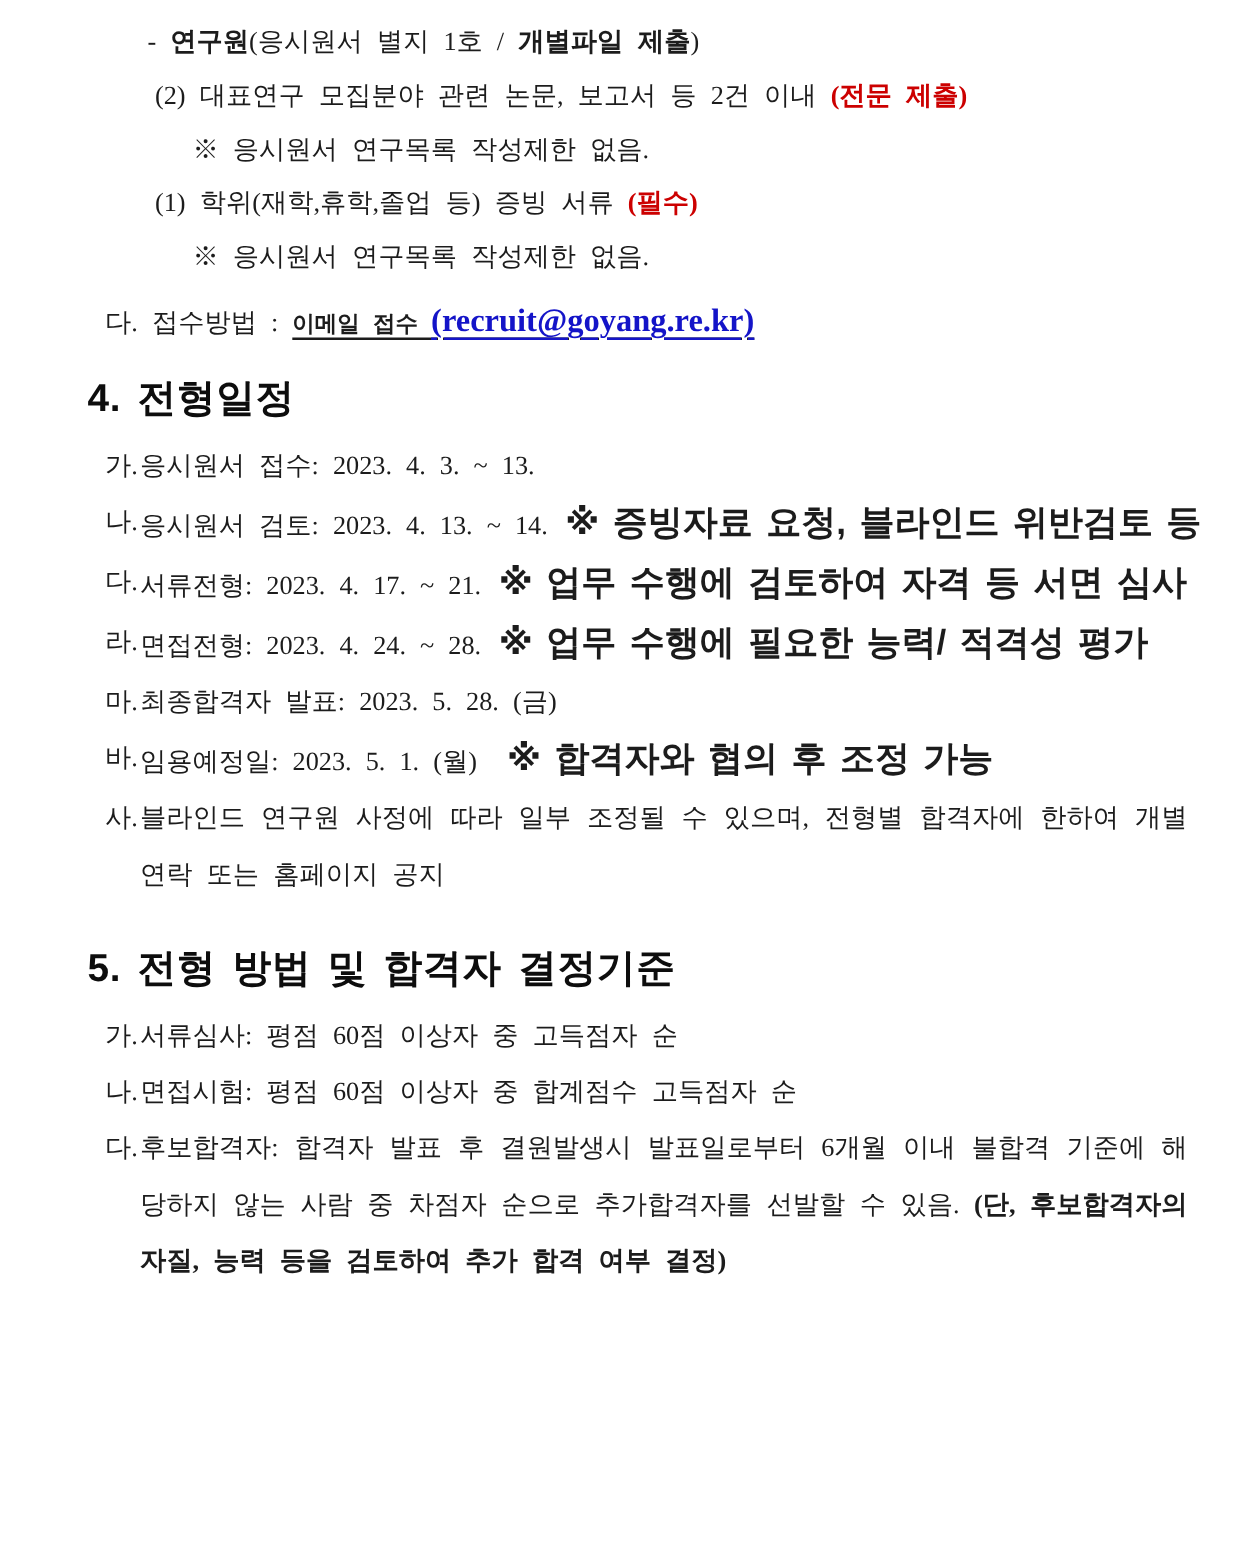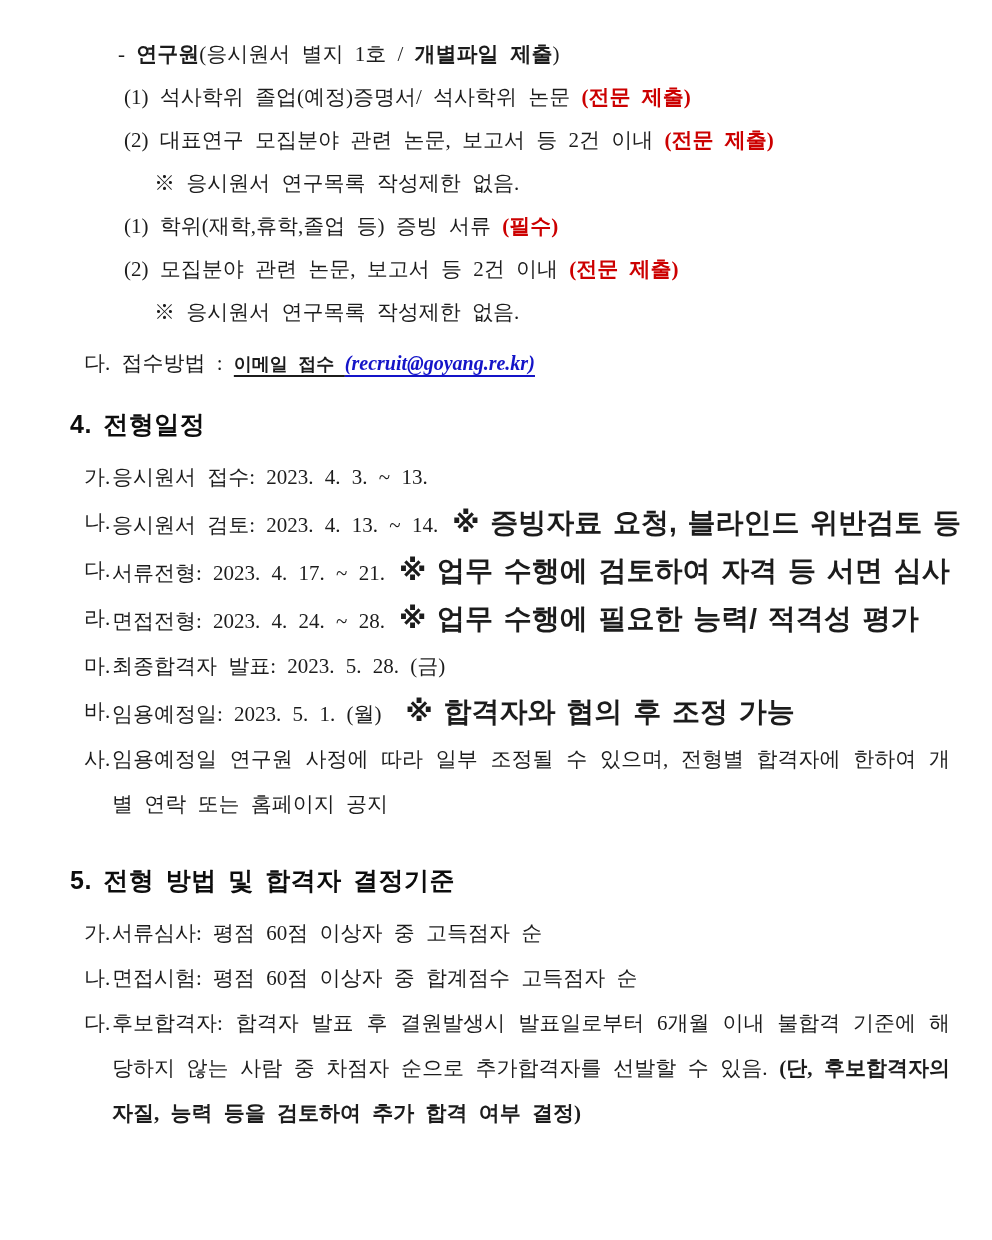--- a/index.html
+++ b/index.html
@@ -6,62 +6,60 @@
     --red:#cc0000;
     --blue:#1414c8;
     --ink:#1c1c1c;
   }
   html,body{margin:0;padding:0;}
   body{
     width:992px;height:1240px;background:#ffffff;overflow:hidden;
     font-family:"Liberation Serif","DejaVu Serif",serif;
     color:var(--ink);
   }
-  .page{position:relative;width:992px;height:1240px;padding-top:32px;box-sizing:border-box;}
+  .page{position:relative;width:992px;height:1240px;padding-top:12px;box-sizing:border-box;}
   .line{margin:0;font-size:21px;line-height:43px;white-space:nowrap;word-spacing:6px;}
   .b1{margin-left:118px;}
   .b2{margin-left:124px;}
   .b3{margin-left:154px;}
   .gap-sm{margin-top:12px;}
   .gap-method{margin-top:8px;}
   .method{margin-left:84px;font-size:21px;line-height:43px;word-spacing:6px;}
   .bold-g{font-family:"Liberation Sans","DejaVu Sans",sans-serif;font-weight:bold;}
   .bold-s{font-weight:bold;}
   .red{color:var(--red);font-weight:bold;}
   .ul{text-decoration:underline;text-underline-offset:5px;text-decoration-thickness:2px;}
   .ul .bold-s{font-size:18px;}
-  .blue{color:var(--blue);font-weight:bold;font-size:20px;text-decoration:underline;font-style:italic;}
+  .blue{color:var(--blue);font-weight:bold;font-size:26px;text-decoration:underline;}
   .heading{
     font-family:"Liberation Sans","DejaVu Sans",sans-serif;
-    font-weight:bold;font-size:25px;line-height:34px;margin:10px 0 14px 70px;
+    font-weight:bold;font-size:31px;line-height:34px;margin:10px 0 14px 70px;
     color:#0d0d0d;letter-spacing:0.5px;word-spacing:4px;
   }
   .h5{margin-top:36px;}
   .row{position:relative;margin-left:84px;font-size:21px;line-height:45px;word-spacing:6px;}
   .row .lbl{position:absolute;left:0;top:0;}
   .row .txt{display:block;margin-left:28px;white-space:nowrap;}
   .row .txt.wrap{white-space:normal;width:838px;text-align:justify;}
   .note{
     font-family:"Liberation Sans","DejaVu Sans",sans-serif;
     font-weight:bold;font-size:28px;margin-left:14px;word-spacing:3px;
   }
   .note-wide{margin-left:24px;}
 </style>
 </head>
 <body>
 
 <div class="page">
 
   <p class="line b1"><span>- </span><span class="bold-g">연구원</span><span>(응시원서 별지 1호 / </span><span class="bold-g">개별파일 제출</span><span>)</span></p>
-  <p class="line b2"><span>(1) </span><span>석사학위 졸업(예정)증명서/ 석사학위 논문 </span><span class="red">(전문 제출)</span></p>
   <p class="line b2"><span>(2) </span><span>대표연구 모집분야 관련 논문, 보고서 등 2건 이내 </span><span class="red">(전문 제출)</span></p>
   <p class="line b3">※ 응시원서 연구목록 작성제한 없음.</p>
 
   <p class="line b2"><span>(1) </span><span>학위(재학,휴학,졸업 등) 증빙 서류 </span><span class="red">(필수)</span></p>
-  <p class="line b2"><span>(2) </span><span>모집분야 관련 논문, 보고서 등 2건 이내 </span><span class="red">(전문 제출)</span></p>
   <p class="line b3">※ 응시원서 연구목록 작성제한 없음.</p>
 
   <p class="method gap-method"><span>다. 접수방법 : </span><span class="ul"><span class="bold-s">이메일 접수 </span><a class="blue" href="#">(recruit@goyang.re.kr)</a></span></p>
 
   <h2 class="heading">4. 전형일정</h2>
 
   <div class="row">
       <span class="lbl">가.</span>
       <span class="txt"><span>응시원서 접수: 2023. 4. 3. ~ 13.</span></span>
     </div>
@@ -80,21 +78,21 @@
   <div class="row">
       <span class="lbl">마.</span>
       <span class="txt"><span>최종합격자 발표: 2023. 5. 28. (금)</span></span>
     </div>
   <div class="row">
       <span class="lbl">바.</span>
       <span class="txt"><span>임용예정일: 2023. 5. 1. (월)</span><span class="note note-wide">※ 합격자와 협의 후 조정 가능</span></span>
     </div>
   <div class="row">
       <span class="lbl">사.</span>
-      <span class="txt wrap"><span>임용예정일 연구원 사정에 따라 일부 조정될 수 있으며, 전형별 합격자에 한하여 개별 연락 또는 홈페이지 공지</span></span>
+      <span class="txt wrap"><span>블라인드 연구원 사정에 따라 일부 조정될 수 있으며, 전형별 합격자에 한하여 개별 연락 또는 홈페이지 공지</span></span>
     </div>
 
   <h2 class="heading h5">5. 전형 방법 및 합격자 결정기준</h2>
 
   <div class="row">
       <span class="lbl">가.</span>
       <span class="txt"><span>서류심사: 평점 60점 이상자 중 고득점자 순</span></span>
     </div>
   <div class="row">
       <span class="lbl">나.</span>

